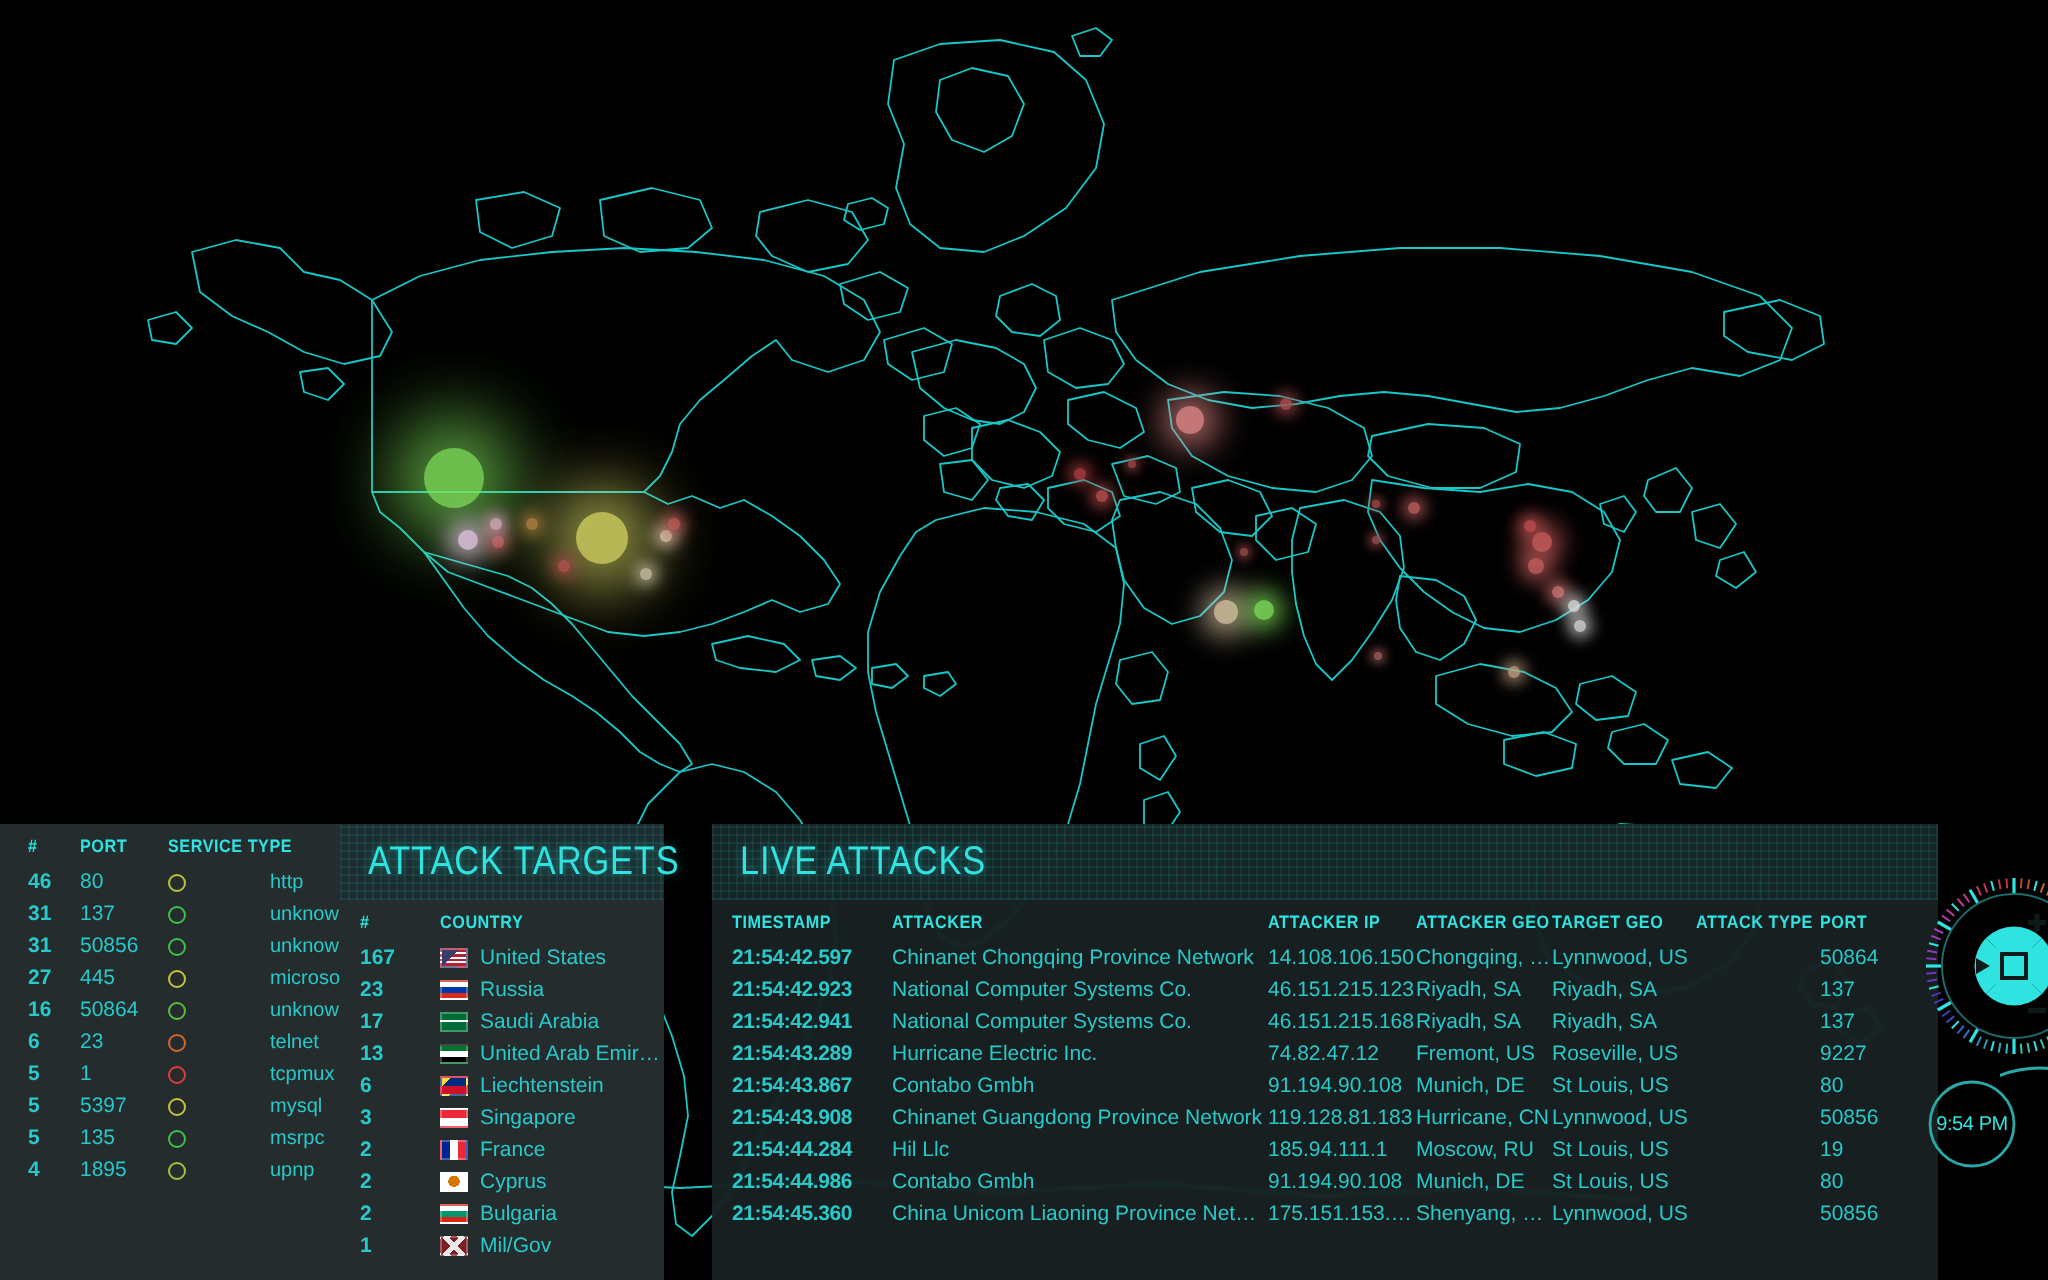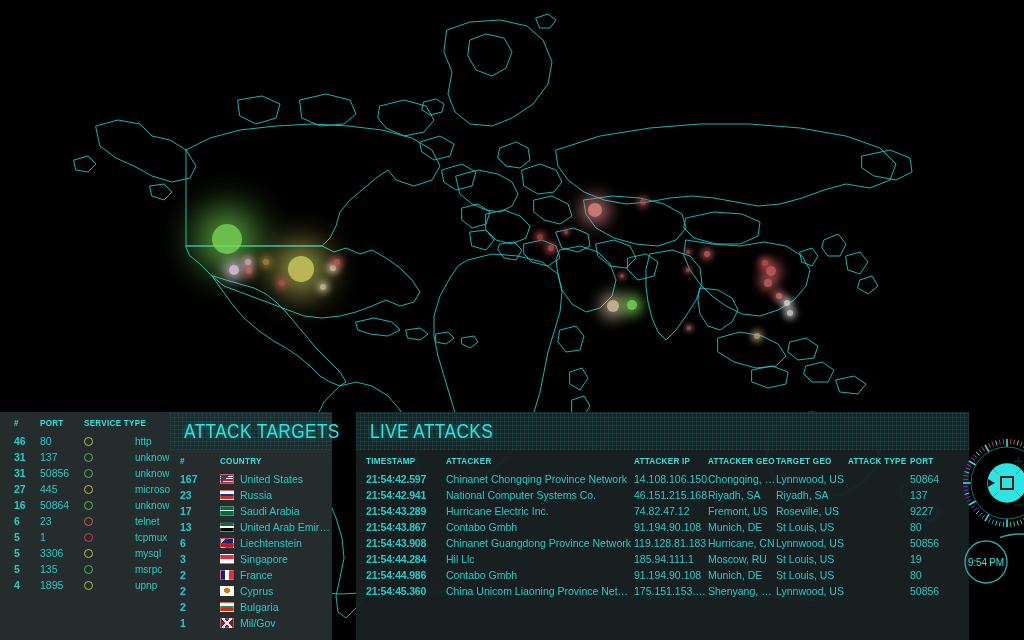--- a/index.html
+++ b/index.html
@@ -328,21 +328,21 @@
                   <td class="port-c">1</td>
                   <td>
                     <span class="svc">
                       <span class="dot" style="color: rgb(224, 60, 60);"></span>
                       <span class="svc-label">tcpmux</span>
                     </span>
                   </td>
                 </tr>
                 <tr>
                   <td class="num">5</td>
-                  <td class="port-c">3306</td>
+                  <td class="port-c">5397</td>
                   <td>
                     <span class="svc">
                       <span class="dot" style="color: rgb(201, 194, 58);"></span>
                       <span class="svc-label">mysql</span>
                     </span>
                   </td>
                 </tr>
                 <tr>
                   <td class="num">5</td>
                   <td class="port-c">135</td>
@@ -519,20 +519,29 @@
               </thead>
             <tbody id="live-body">
                 <tr>
                   <td class="ts">21:54:42.597</td>
                   <td>Chinanet Chongqing Province Network</td>
                   <td>14.108.106.150</td>
                   <td>Chongqing, CN</td>
                   <td>Lynnwood, US</td>
                   <td></td>
                   <td>50864</td>
+                </tr>
+                <tr>
+                  <td class="ts">21:54:42.923</td>
+                  <td>National Computer Systems Co.</td>
+                  <td>46.151.215.123</td>
+                  <td>Riyadh, SA</td>
+                  <td>Riyadh, SA</td>
+                  <td></td>
+                  <td>137</td>
                 </tr>
                 <tr>
                   <td class="ts">21:54:42.941</td>
                   <td>National Computer Systems Co.</td>
                   <td>46.151.215.168</td>
                   <td>Riyadh, SA</td>
                   <td>Riyadh, SA</td>
                   <td></td>
                   <td>137</td>
                 </tr>

